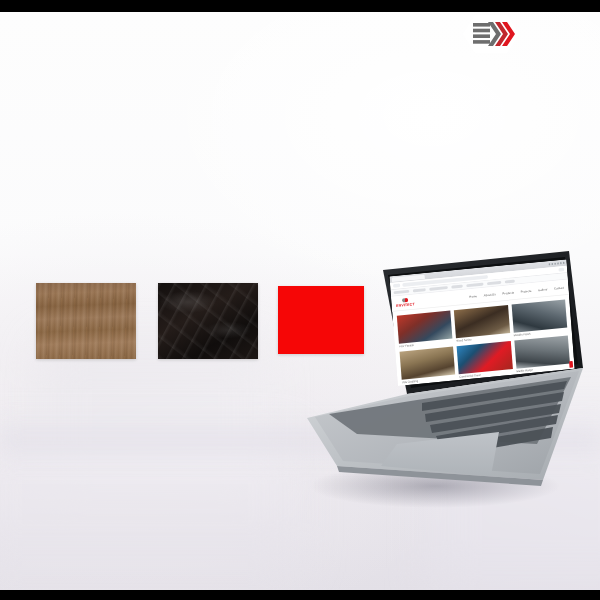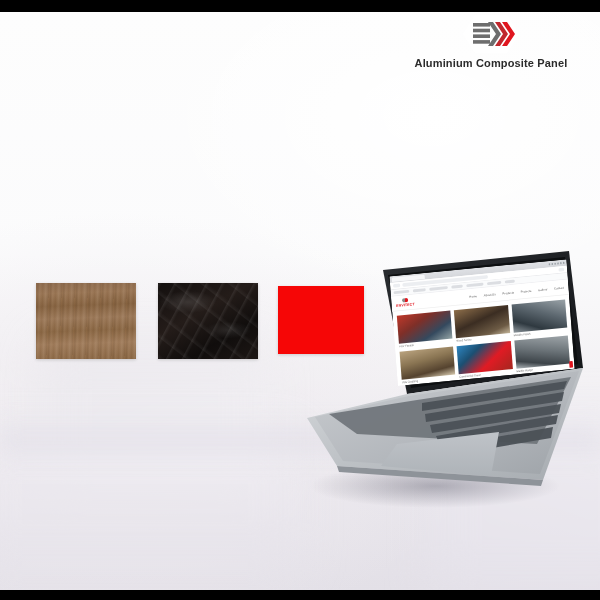--- a/index.html
+++ b/index.html
@@ -302,21 +302,20 @@
       <g fill="#6E6E6E">
         <rect x="11" y="9" width="17" height="3.6"></rect>
         <rect x="11" y="14.7" width="17" height="3.6"></rect>
         <rect x="11" y="20.4" width="17" height="3.6"></rect>
         <rect x="11" y="26.1" width="17" height="3.6"></rect>
       </g>
       <path d="M26,8 L34,20 L26,32 L31,32 L39,20 L31,8 Z" fill="#6E6E6E"></path>
       <path d="M33,8 L41,20 L33,32 L38,32 L46,20 L38,8 Z" fill="#C0272D"></path>
       <path d="M40,8 L48,20 L40,32 L45,32 L53,20 L45,8 Z" fill="#E0161F"></path>
     </svg>
-    <div class="tagline">Aluminium Composite Panel</div>
   </div>
 
 
   <div id="swatches">
     <div class="swatch sw-wood"></div>
     <div class="swatch sw-black"></div>
     <div class="swatch sw-red"></div>
   </div>
 
   <div id="laptop">

